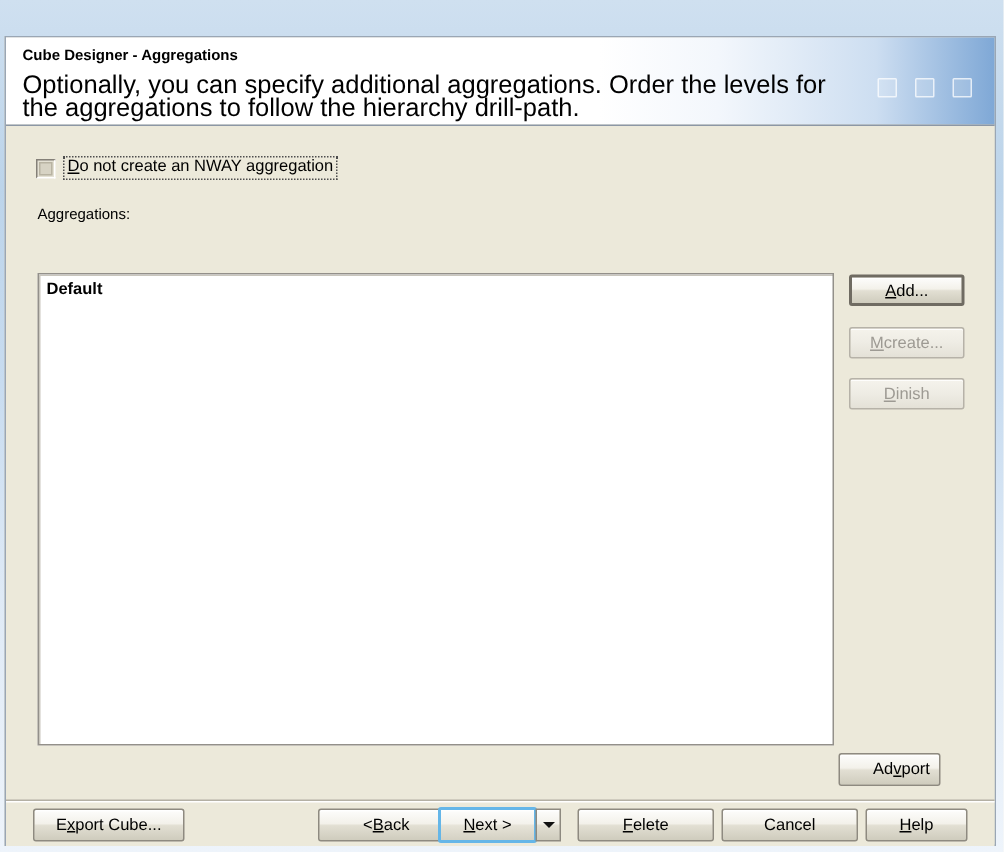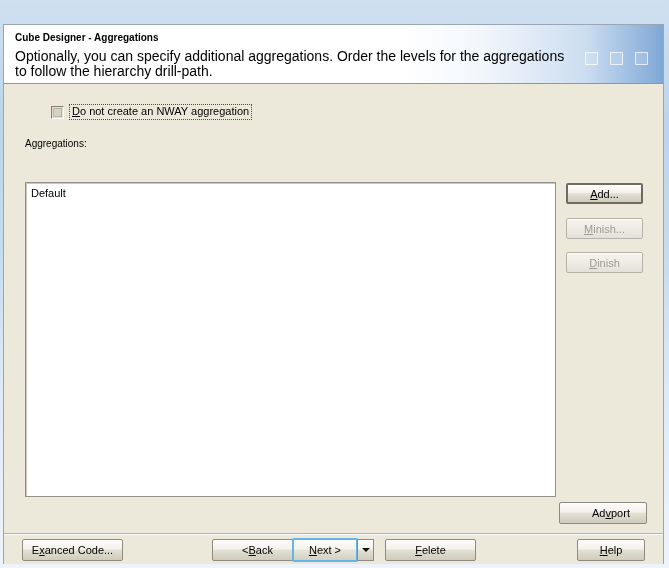--- a/index.html
+++ b/index.html
@@ -97,21 +97,21 @@
     left: 11px; top: 7px;
     font-size: 10px;
     font-weight: bold;
     color: #000000;
     white-space: nowrap;
   }
   #header-desc {
     position: absolute;
     left: 11px; top: 24px;
     width: 560px;
-    font-size: 14px;
+    font-size: 17px;
     line-height: 15px;
     color: #000000;
   }
   #header-squares {
     position: absolute;
     right: 8px; top: 27px;
     width: 70px; height: 14px;
   }
   .hdr-square {
     position: absolute;
@@ -133,21 +133,20 @@
     background: #ece9da;
   }
 
   
   #nway-row {
     position: absolute;
     left: 20px; top: 20px;
     height: 16px;
     display: flex;
     align-items: center;
-    margin-left: 27px;
   }
   .win-checkbox {
     width: 13px; height: 13px;
     background: #e4e1d4;
     border-top: 1px solid #848078;
     border-left: 1px solid #848078;
     border-right: 1px solid #ffffff;
     border-bottom: 1px solid #ffffff;
     box-sizing: border-box;
     position: relative;
@@ -191,20 +190,21 @@
     box-sizing: border-box;
     overflow: hidden;
     cursor: default;
   }
   .list-item {
     padding: 4px 18px 2px 5px;
     font-size: 11px;
     line-height: 13px;
     white-space: nowrap;
     cursor: default;
+    font-weight: bold;
   }
 
   
   .btn {
     position: absolute;
     background: linear-gradient(to bottom, #fdfdfc 0%, #f3f1ea 45%, #e2dfd3 52%, #cfccbd 100%);
     border: 1px solid #8e8a80;
     border-radius: 2px;
     box-sizing: border-box;
     font-family: "Liberation Sans", sans-serif;
@@ -229,21 +229,21 @@
   }
   .btn.focus-btn {
     border: 2px solid #65b6e8;
     background: linear-gradient(to bottom, #fdfdfc 0%, #f4f2ec 45%, #e6e3d8 52%, #d4d1c3 100%);
   }
 
   
   #btn-add    { left: 562px; top: 99px;  width: 77px; height: 21px; }
   #btn-modify { left: 562px; top: 134px; width: 77px; height: 21px; }
   #btn-delete { left: 562px; top: 168px; width: 77px; height: 21px; }
-  #btn-advanced { left: 555px; top: 418px; width: 88px; height: 22px; padding-left: 16px; }
+  #btn-advanced { left: 555px; top: 418px; width: 68px; height: 22px; padding-left: 16px; }
 
   
   #footer {
     position: absolute;
     left: 0; top: 508px;
     width: 659px; height: 30px;
     background: #ece9da;
     border-top: 1px solid #b4b0a4;
     box-shadow: inset 0 1px 0 #ffffff;
   }
@@ -296,42 +296,42 @@
         <div class="list-item">Default</div>
       </div>
 
       <div id="btn-add" class="btn default-btn">
           <span class="mn">A</span>
           <span>dd...</span>
         </div>
 
       <div id="btn-modify" class="btn disabled">
           <span class="mn">M</span>
-          <span>inish...</span>
+          <span>create...</span>
         </div>
 
       <div id="btn-delete" class="btn disabled">
           <span class="mn">D</span>
           <span>inish</span>
         </div>
 
       <div id="btn-advanced" class="btn">
           <span>Ad</span>
           <span class="mn">v</span>
           <span>port</span>
         </div>
 
     </div>
 
     <div id="footer">
 
       <div id="btn-export" class="btn">
           <span>E</span>
           <span class="mn">x</span>
-          <span>anced Code...</span>
+          <span>port Cube...</span>
         </div>
 
       <div id="btn-back" class="btn">
           <span>&lt; </span>
           <span class="mn">B</span>
           <span>ack</span>
         </div>
 
       <div id="btn-next" class="btn focus-btn">
           <span class="mn">N</span>
@@ -340,20 +340,21 @@
 
       <div id="btn-next-arrow" class="btn">
         <span class="arrow-down"></span>
       </div>
 
       <div id="btn-finish" class="btn">
           <span class="mn">F</span>
           <span>elete</span>
         </div>
 
+      <div id="btn-cancel" class="btn">Cancel</div>
 
       <div id="btn-help" class="btn">
           <span class="mn">H</span>
           <span>elp</span>
         </div>
 
     </div>
 
   </div>
 </div>

